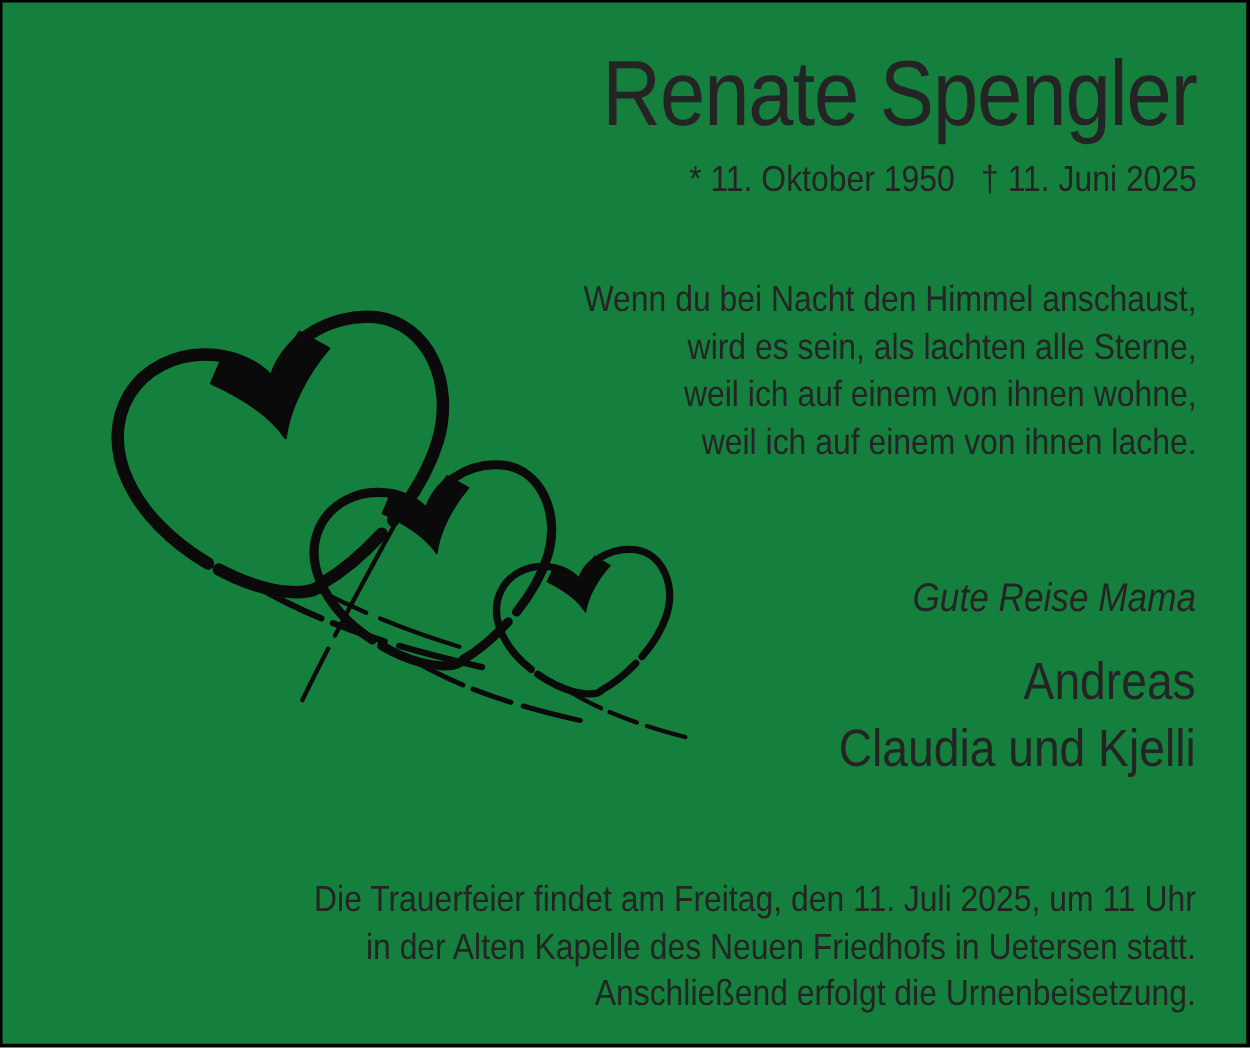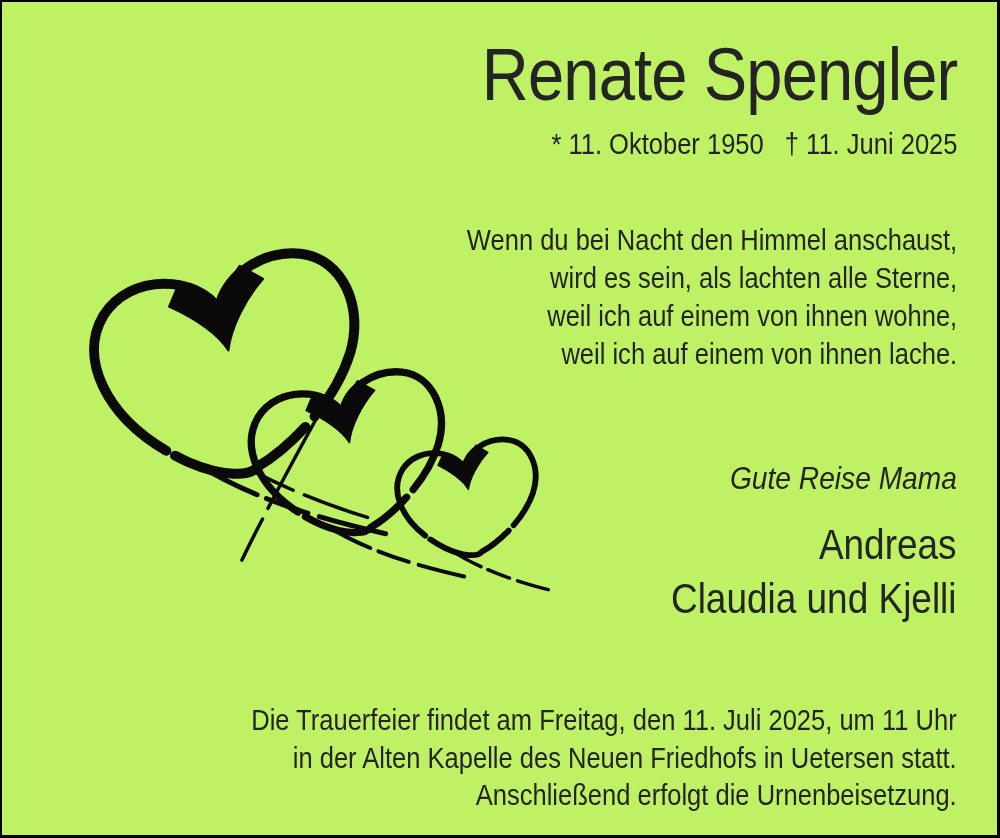--- a/index.html
+++ b/index.html
@@ -1,20 +1,20 @@
 <!DOCTYPE html>
 <html><head>
 <meta charset="utf-8">
 <style>
   html,body{margin:0;padding:0;background:#e8e8e8;}
   .page{
     position:relative;
     width:1000px;height:838px;
     box-sizing:border-box;
-    background:#bef264;
+    background:#15803d;
     border:3px solid #000;
     border-top-width:2px;
     border-left-width:2px;
     overflow:hidden;
     font-family:"Liberation Sans","DejaVu Sans",sans-serif;
     color:#242424;
   }
   .txt{
     position:absolute;
     right:40px;

